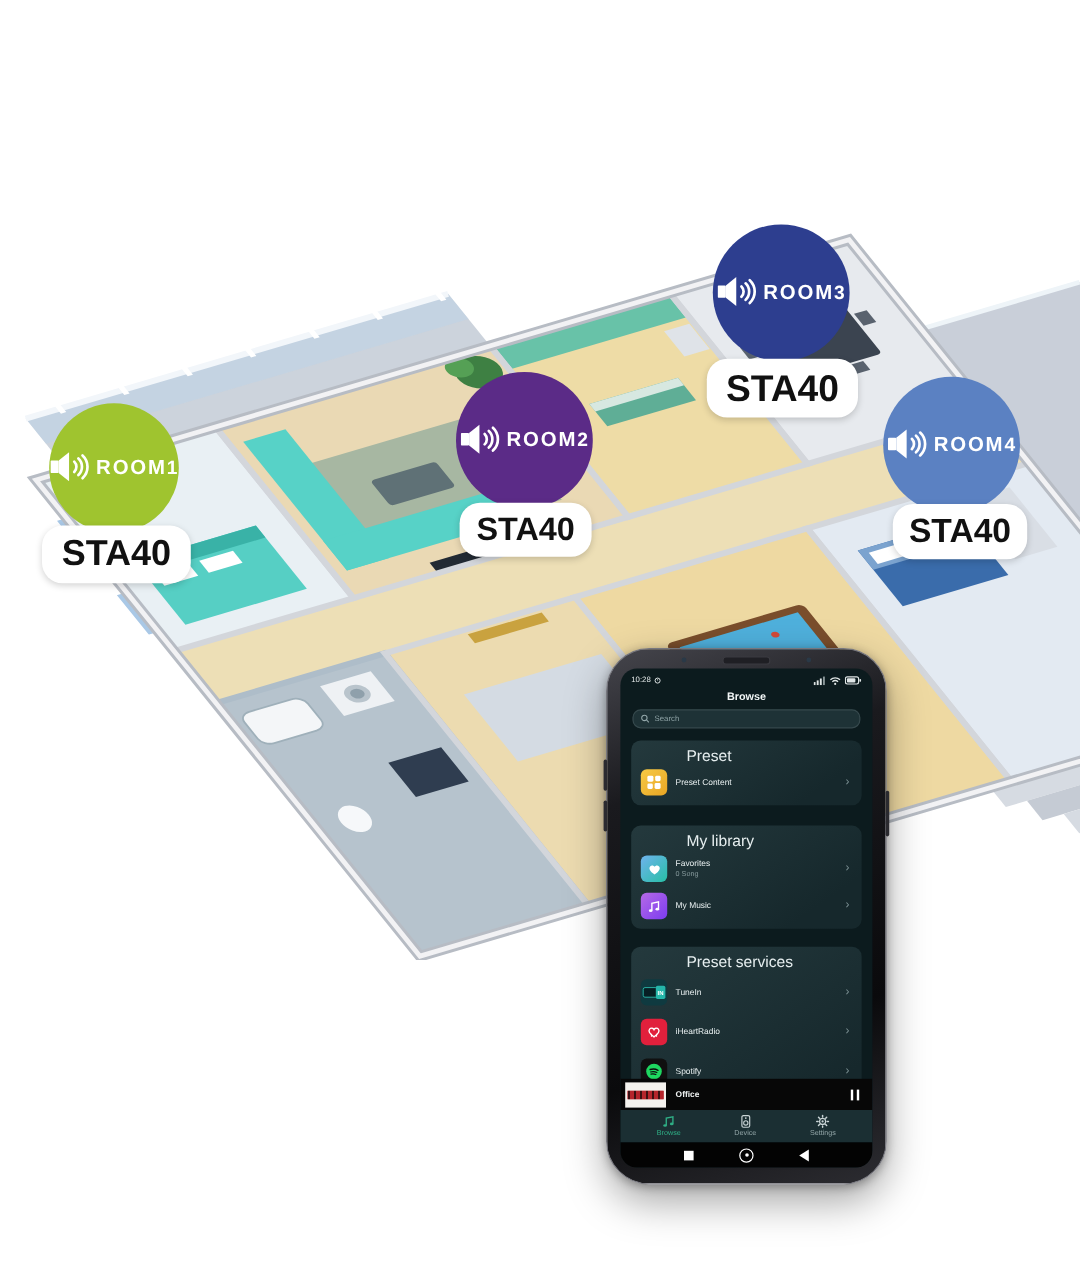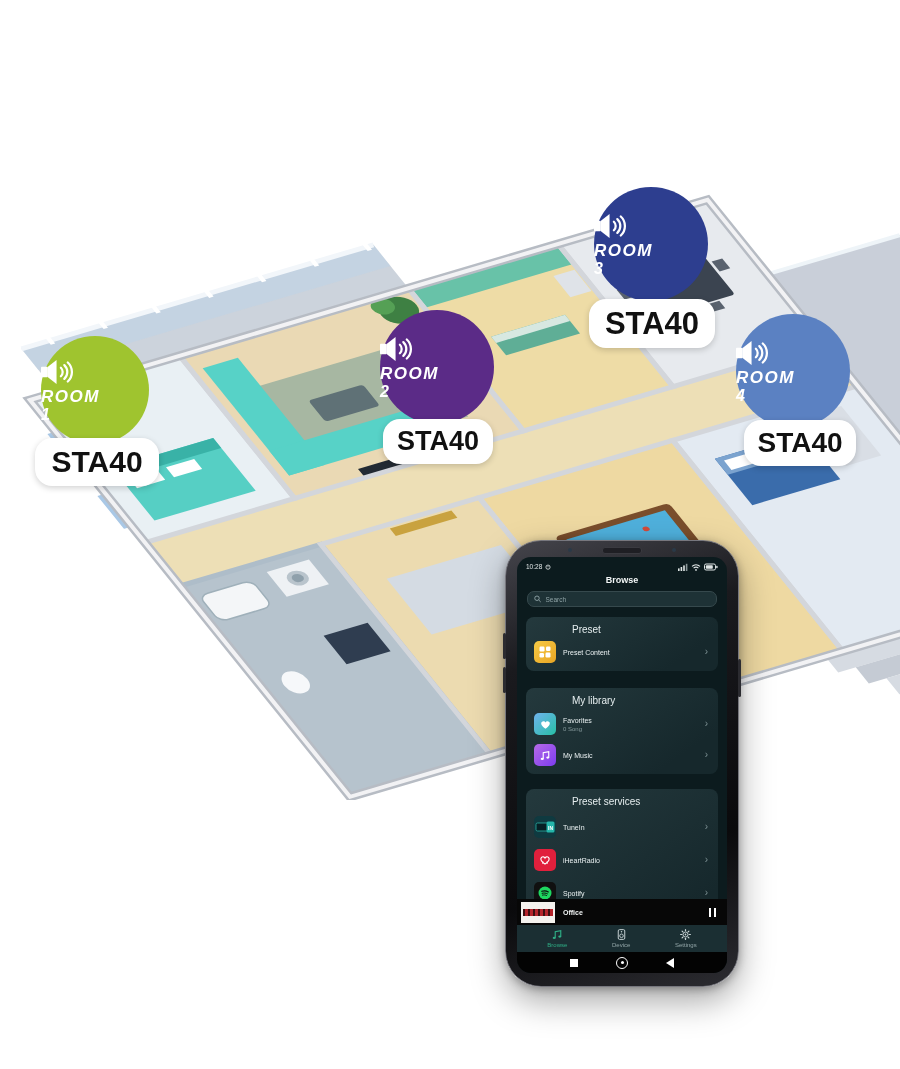--- a/index.html
+++ b/index.html
@@ -3,21 +3,21 @@
 <meta charset="utf-8">
 <style>
   html,body{margin:0;padding:0;}
   body{width:900px;height:1069px;background:#ffffff;font-family:"Liberation Sans",sans-serif;overflow:hidden;}
   .canvas{position:relative;width:900px;height:1069px;background:#ffffff;overflow:hidden;}
 
   
   .floorplan{position:absolute;left:0;top:80px;width:900px;height:720px;}
 
   
-  .room-badge{position:absolute;border-radius:50%;display:flex;flex-direction:column;justify-content:center;color:#fff;z-index:3;font-style:italic;}
+  .room-badge{position:absolute;border-radius:50%;display:flex;flex-direction:row;align-items:center;justify-content:center;color:#fff;z-index:3;}
   .room-badge .spk{margin-bottom:2px;}
   .badge-room{font-weight:bold;font-size:17px;letter-spacing:1.5px;line-height:18px;}
   .badge-num{font-weight:bold;font-size:16px;line-height:17px;}
   .rb1{left:41px;top:336px;width:108px;height:108px;background:#9fc42f;}
   .rb2{left:380px;top:310px;width:114px;height:114px;background:#5b2b87;}
   .rb3{left:594px;top:187px;width:114px;height:114px;background:#2d3e8f;}
   .rb4{left:736px;top:314px;width:114px;height:114px;background:#5b81c2;}
 
   .pill{position:absolute;background:#ffffff;border-radius:17px;display:flex;align-items:center;justify-content:center;color:#111;font-weight:bold;z-index:3;box-shadow:0 2px 6px rgba(0,0,0,0.18);}
   .p1{left:35px;top:438px;width:124px;height:48px;font-size:30px;}
@@ -44,21 +44,21 @@
   .app-title{height:15px;line-height:15px;text-align:center;color:#f2f6f6;font-size:9px;font-weight:bold;}
 
   .searchbar{margin:3px 10px 0 10px;height:14px;border-radius:7px;background:#1e3236;border:1px solid #36494d;display:flex;align-items:center;gap:4px;padding:0 6px;}
   .searchbar input{background:transparent;border:none;outline:none;color:#9db0b2;font-size:6.5px;width:100%;font-family:"Liberation Sans",sans-serif;padding:0;}
   .searchbar input::placeholder{color:#8fa3a6;}
 
   .card{margin:0 9px;border-radius:8px;background:linear-gradient(145deg,#24393d 0%,#16282c 80%);padding:8px;}
   .card.preset{margin-top:10px;}
   .card.library{margin-top:17px;}
   .card.services{margin-top:15px;min-height:140px;}
-  .card-label{color:#e6eeef;font-size:10px;line-height:10px;padding-left:38px;}
+  .card-label{color:#e6eeef;font-size:13px;line-height:10px;padding-left:38px;}
   .row{display:flex;align-items:center;margin-top:6px;}
   .library .row{margin-top:7px;} .library .row+.row{margin-top:9px;}
   .services .row{margin-top:9px;} .services .row+.row{margin-top:11px;}
   .row-icon{width:22px;height:22px;border-radius:5px;flex:0 0 22px;display:flex;align-items:center;justify-content:center;}
   .ri-preset{background:linear-gradient(135deg,#f6ca45,#e9a524);}
   .ri-fav{background:linear-gradient(135deg,#6fb3ee,#27bfa5);}
   .ri-music{background:linear-gradient(135deg,#b56ae6,#7d3cf0);}
   .ri-tunein{background:#0f3a40;}
   .ri-iheart{background:#e1203c;}
   .ri-spotify{background:#101010;}

